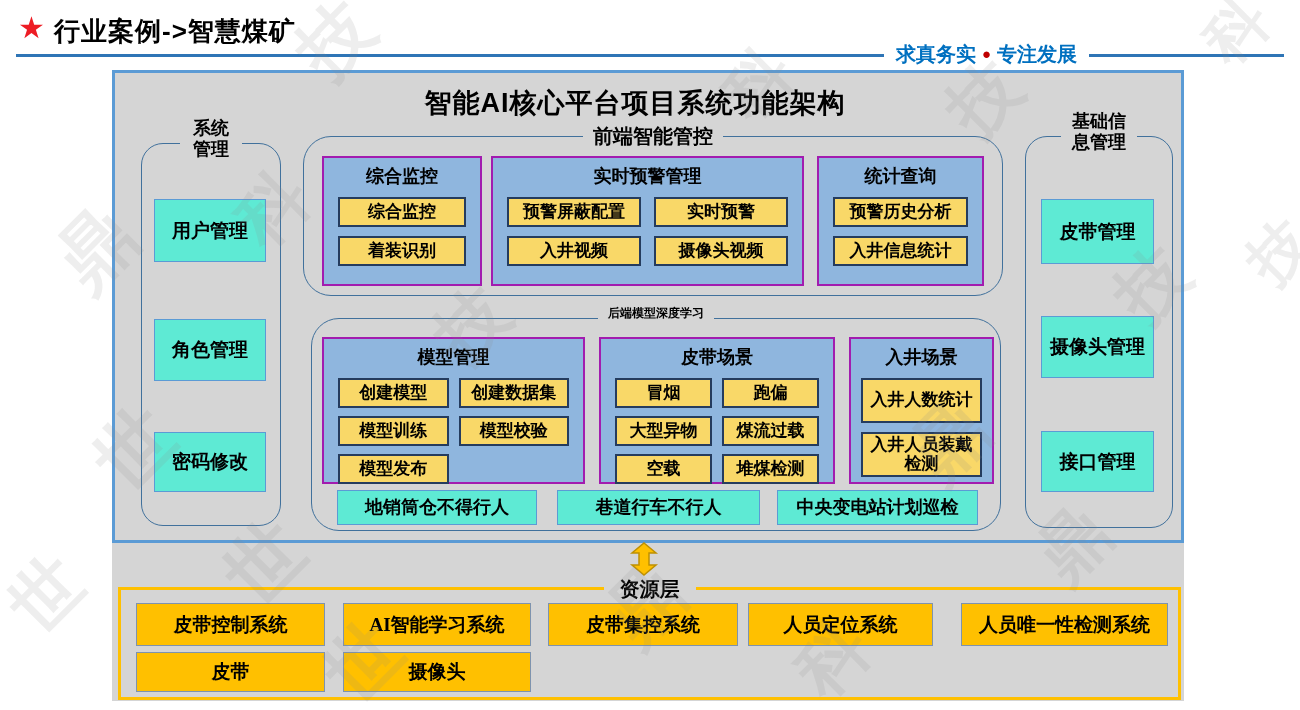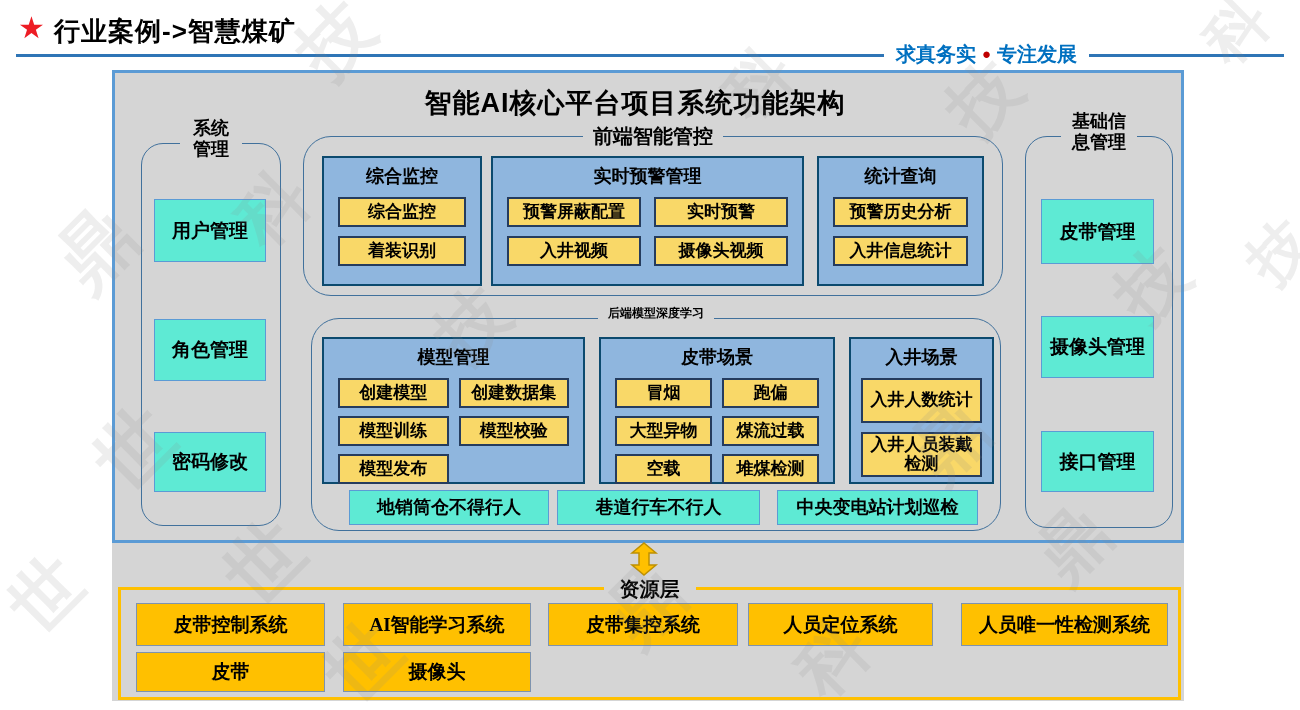--- a/index.html
+++ b/index.html
@@ -39,21 +39,21 @@
   .grp-right .group-label { top:-26px; width:76px;  font-size:18px; }
   .grp-front .group-label { top:-14px; font-size:20px; }
   .grp-back  .group-label { top:-14px; font-size:12px; }
 
   
   .item-blue { position:absolute; background:#5eead4; border:1.5px solid #5B9BD5;
                display:flex; align-items:center; justify-content:center; text-align:center;
                font-size:19px; font-weight:bold; line-height:1.15; }
 
   
-  .section { position:absolute; background:#8FB6DE; border:2px solid #0c4a6e; padding:6px 14px 0 14px; }
+  .section { position:absolute; background:#8FB6DE; border:2px solid #a21caf; padding:6px 14px 0 14px; }
   .sec-title { text-align:center; font-size:18px; font-weight:bold; margin-bottom:9px; }
   .btn-grid { display:grid; grid-gap:9px 13px; }
   .cols1 { grid-template-columns:1fr; }
   .cols2 { grid-template-columns:1fr 1fr; }
   .ybtn { background:#F9D868; border:2px solid #253C5E; height:30px;
           display:flex; align-items:center; justify-content:center; text-align:center;
           font-size:17px; font-weight:bold; line-height:1.1; }
   .ybtn.tall { height:45px; }
 
   
@@ -150,21 +150,21 @@
       </div>
 
       <div class="section" style="left:537px; top:18px; width:145px; height:147px; padding:6px 10px 0 10px;">
         <div class="sec-title">入井场景</div>
         <div class="btn-grid cols1" style="grid-gap:9px;">
           <div class="ybtn tall">入井人数统计</div>
           <div class="ybtn tall">入井人员装戴检测</div>
         </div>
       </div>
 
-      <div class="item-blue" style="left:37px;  top:171px; width:200px; height:35px; font-size:18px;">地销筒仓不得行人</div>
+      <div class="item-blue" style="left:25px;  top:171px; width:200px; height:35px; font-size:18px;">地销筒仓不得行人</div>
       <div class="item-blue" style="left:245px; top:171px; width:203px; height:35px; font-size:18px;">巷道行车不行人</div>
       <div class="item-blue" style="left:465px; top:171px; width:201px; height:35px; font-size:18px;">中央变电站计划巡检</div>
     </div>
 
     <div class="group grp-right">
       <div class="group-label two-line">基础信息管理</div>
       <div class="item-blue" style="left:15px; top:62px;  width:113px; height:65px;">皮带管理</div>
       <div class="item-blue" style="left:15px; top:179px; width:113px; height:62px;">摄像头管理</div>
       <div class="item-blue" style="left:15px; top:294px; width:113px; height:61px;">接口管理</div>
     </div>

